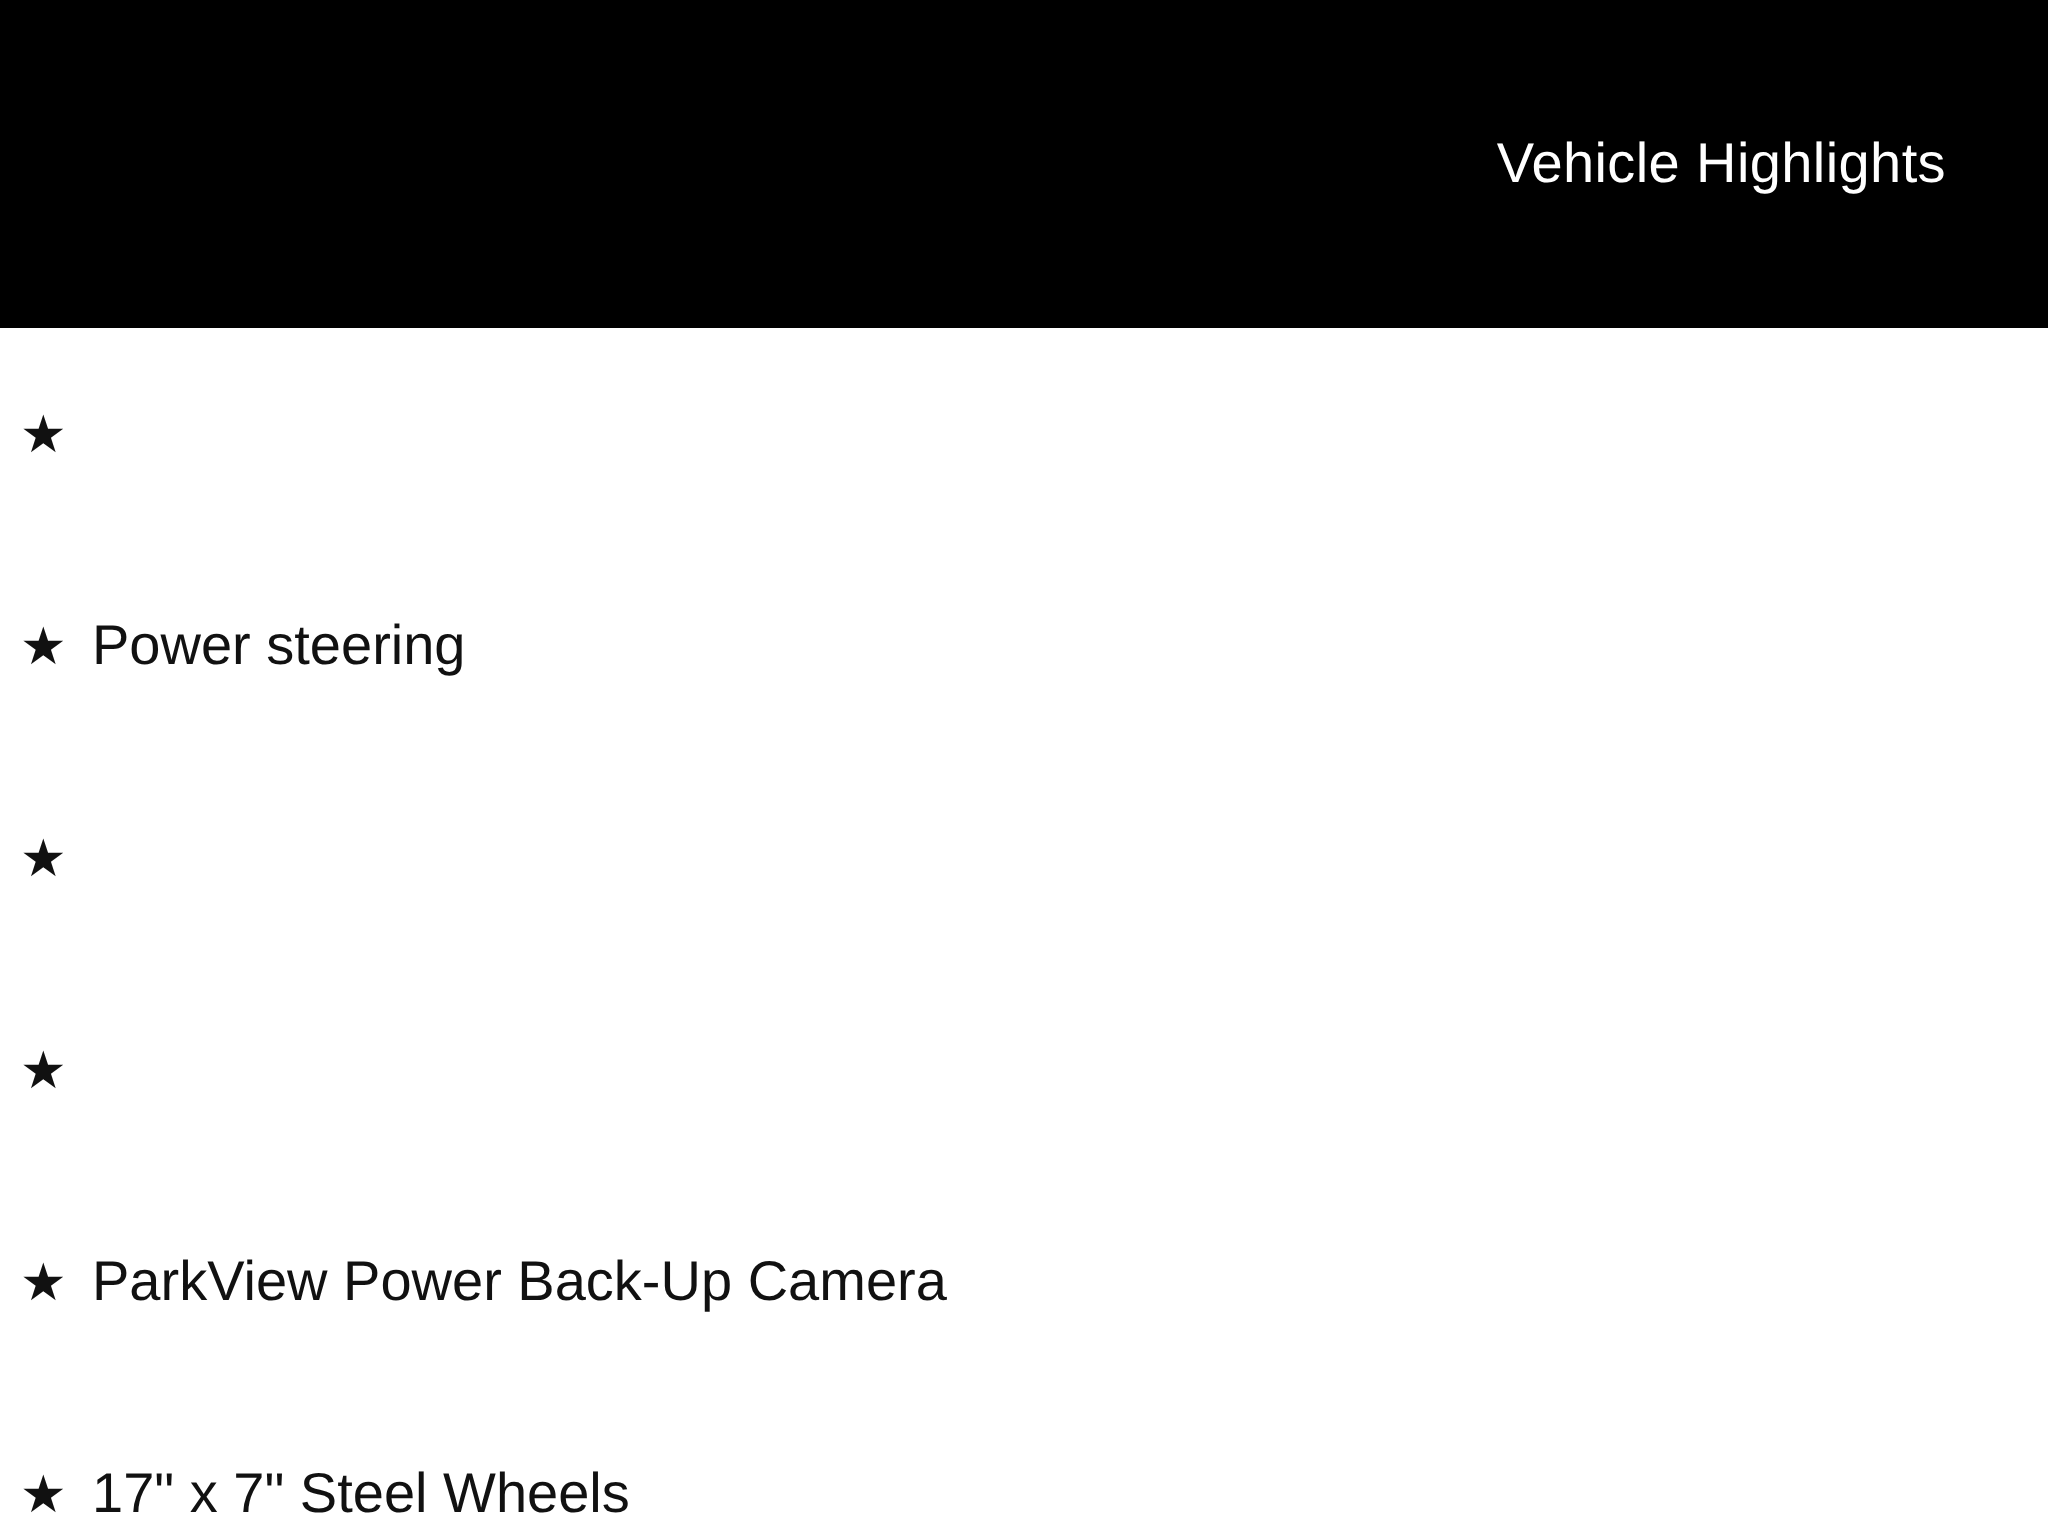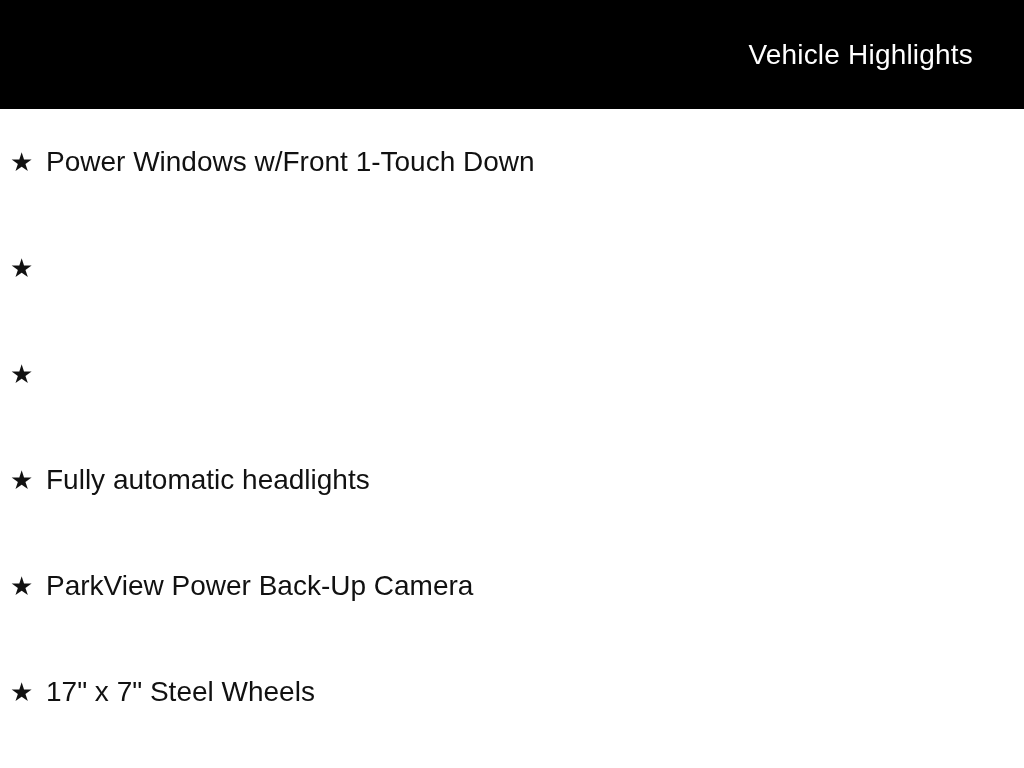--- a/index.html
+++ b/index.html
@@ -5,21 +5,21 @@
   * { margin: 0; padding: 0; box-sizing: border-box; }
   html, body {
     width: 1024px;
     height: 768px;
     overflow: hidden;
     background: #ffffff;
     font-family: "Liberation Sans", sans-serif;
   }
   .header {
     width: 1024px;
-    height: 109px;
+    height: 164px;
     background: #000000;
     display: flex;
     align-items: center;
     justify-content: flex-end;
     padding-right: 51px;
   }
   .header-title {
     color: #ffffff;
     font-size: 28px;
     font-weight: 400;
@@ -53,31 +53,30 @@
 </head>
 <body>
 
 <div class="header">
   <span class="header-title">Vehicle Highlights</span>
 </div>
 
 <ul class="highlights-list">
   <li class="highlight-item">
     <span class="bullet">★</span>
-    <span class="item-label">Power Windows w/Front 1-Touch Down</span>
+  </li>
+  <li class="highlight-item">
+    <span class="bullet">★</span>
+    <span class="item-label">Power steering</span>
   </li>
   <li class="highlight-item">
     <span class="bullet">★</span>
   </li>
   <li class="highlight-item">
     <span class="bullet">★</span>
-  </li>
-  <li class="highlight-item">
-    <span class="bullet">★</span>
-    <span class="item-label">Fully automatic headlights</span>
   </li>
   <li class="highlight-item">
     <span class="bullet">★</span>
     <span class="item-label">ParkView Power Back-Up Camera</span>
   </li>
   <li class="highlight-item">
     <span class="bullet">★</span>
     <span class="item-label">17" x 7" Steel Wheels</span>
   </li>
 </ul>

